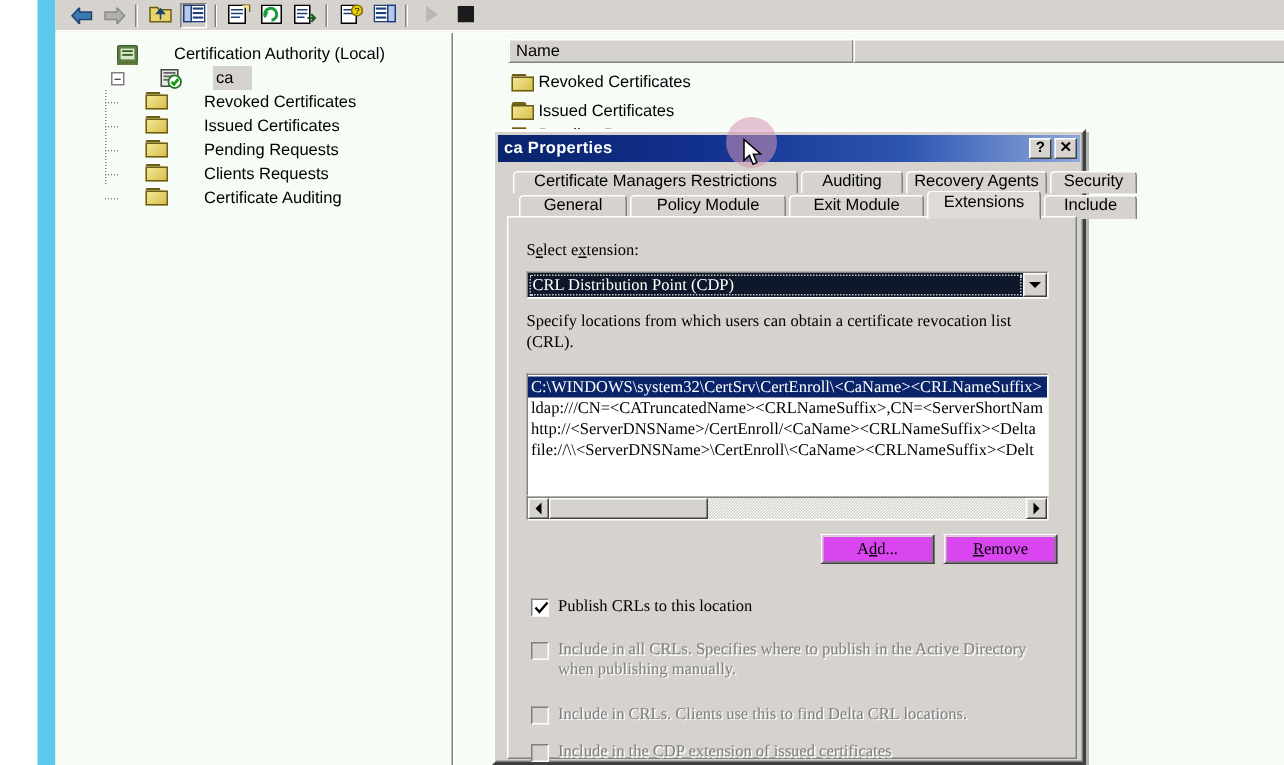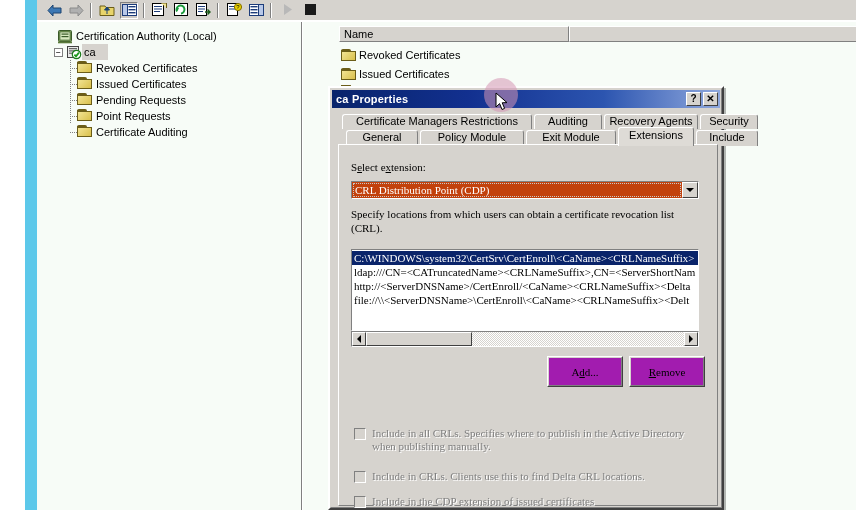--- a/index.html
+++ b/index.html
@@ -28,21 +28,21 @@
   .tbtn.pressed{border:1px solid #808080;border-right-color:#ffffff;border-bottom-color:#ffffff;background:#cfcbc6;}
   .tsep{position:absolute;top:3px;width:1px;height:15px;background:#808080;border-right:1px solid #ffffff;}
 
   .arrow-l, .arrow-r{width:15px;height:11px;position:relative;}
   .arrow-l svg,.arrow-r svg{display:block;}
 
   
   .tree-pane{position:absolute;left:37px;top:22px;width:265px;height:488px;background:#f7fcf7;
      border-right:1px solid #808080;box-sizing:border-box;}
   .tree{padding:6px 0 0 6px;}
-  .trow{display:flex;align-items:center;height:16px;white-space:nowrap;position:relative;}
+  .trow{display:flex;align-items:center;height:16px;white-space:nowrap;position:relative;gap:20px;}
   .trow .lbl{font-size:11px;color:#000;padding-left:3px;line-height:16px;}
   .trow .lbl.sel{background:#d6d3ce;padding-left:2px;padding-right:12px;}
   .ind1{width:14px;display:inline-block;}
   .ind2{width:34px;display:inline-block;}
   .expander{width:9px;height:9px;border:1px solid #808080;background:#fff;
     font-size:8px;line-height:7px;text-align:center;color:#000;margin-right:3px;box-sizing:border-box;
     font-family:"DejaVu Sans Mono",monospace;}
   .dotline{position:absolute;left:27px;top:0;width:1px;height:16px;
     background:repeating-linear-gradient(to bottom,#808080 0 1px,transparent 1px 2px);}
   .dotstub{position:absolute;left:27px;top:8px;width:9px;height:1px;
@@ -93,21 +93,21 @@
 
   .page{position:absolute;left:8px;top:56px;width:380px;height:362px;background:#d6d3ce;
      border:1px solid;border-color:#ffffff #808080 #808080 #ffffff;box-sizing:border-box;font-family:Liberation Serif, serif;}
 
   .lab{position:absolute;font-size:11px;color:#000;}
   .u{text-decoration:underline;}
 
   
   .combo{position:absolute;left:12px;top:36px;width:348px;height:18px;
      border:1px solid;border-color:#808080 #ffffff #ffffff #808080;box-sizing:border-box;background:#ffffff;display:flex;}
-  .combo .val{flex:1;background:#c2410c;color:#ffffff;font-size:11px;line-height:16px;padding-left:3px;
+  .combo .val{flex:1;background:#0f172a;color:#ffffff;font-size:11px;line-height:16px;padding-left:3px;
      outline:1px dotted #c8c8c8;outline-offset:-2px;white-space:nowrap;overflow:hidden;}
   .combo .drop{width:16px;height:16px;background:#d6d3ce;border:1px solid;
      border-color:#ffffff #404040 #404040 #ffffff;box-sizing:border-box;display:flex;align-items:center;justify-content:center;}
   .caret-d{width:0;height:0;border-left:4px solid transparent;border-right:4px solid transparent;border-top:4px solid #000;}
 
   
   .listbox{position:absolute;left:12px;top:104px;width:348px;height:82px;background:#ffffff;
      border:1px solid;border-color:#808080 #ffffff #ffffff #808080;box-sizing:border-box;overflow:hidden;}
   .lb-items{position:relative;padding:1px 0 0 0;}
   .lb-item{height:14px;line-height:14px;font-size:11px;color:#000;white-space:nowrap;padding-left:2px;overflow:hidden;}
@@ -119,21 +119,21 @@
   .sb-track{flex:1;height:14px;background-image:
      linear-gradient(45deg,#ffffff 25%,transparent 25%,transparent 75%,#ffffff 75%),
      linear-gradient(45deg,#ffffff 25%,#d6d3ce 25%,#d6d3ce 75%,#ffffff 75%);
      background-size:2px 2px;background-position:0 0,1px 1px;position:relative;}
   .sb-thumb{position:absolute;left:0;top:0;width:106px;height:14px;background:#d6d3ce;
      border:1px solid;border-color:#ffffff #404040 #404040 #ffffff;box-sizing:border-box;}
   .caret-l{width:0;height:0;border-top:4px solid transparent;border-bottom:4px solid transparent;border-right:4px solid #000;}
   .caret-r{width:0;height:0;border-top:4px solid transparent;border-bottom:4px solid transparent;border-left:4px solid #000;}
 
   
-  .btn{position:absolute;height:31px;background:#a21caf;border:1px solid;
+  .btn{position:absolute;height:20px;background:#d946ef;border:1px solid;
      border-color:#ffffff #404040 #404040 #ffffff;box-sizing:border-box;
      font-size:11px;color:#000;display:flex;align-items:center;justify-content:center;}
   .btn .in{border:1px solid;border-color:#d6d3ce #808080 #808080 #d6d3ce;
      position:absolute;left:0;top:0;right:0;bottom:0;box-sizing:border-box;pointer-events:none;}
 
   
   .cbrow{position:absolute;display:flex;align-items:flex-start;gap:6px;}
   .cb{width:12px;height:12px;background:#ffffff;border:1px solid;
      border-color:#808080 #ffffff #ffffff #808080;box-sizing:border-box;flex:0 0 12px;
      position:relative;margin-top:1px;}
@@ -330,21 +330,21 @@
           </span>
           <span class="lbl">Pending Requests</span>
         </div>
         <div class="trow">
           <span class="dotline"></span>
             <span class="dotstub"></span>
           <span class="ind2"></span>
           <span class="ico">
             <span class="folder"><span class="tab"></span><span class="body"></span></span>
           </span>
-          <span class="lbl">Point Requests</span>
+          <span class="lbl">Clients Requests</span>
         </div>
         <div class="trow">
           <span class="dotstub"></span>
           <span class="ind2"></span>
           <span class="ico">
             <span class="folder"><span class="tab"></span><span class="body"></span></span>
           </span>
           <span class="lbl">Certificate Auditing</span>
         </div>
 
@@ -439,20 +439,28 @@
 
       <div class="btn" style="left:208px;top:211px;width:76px">
         <span class="in"></span>
           <span>A<span class="u">d</span>d...</span>
       </div>
       <div class="btn" style="left:290px;top:211px;width:76px">
         <span class="in"></span>
           <span><span class="u">R</span>emove</span>
       </div>
 
+      <div class="cbrow" style="left:15px;top:253px;width:340px">
+        <span class="cb">
+          <svg class="chk" viewBox="0 0 10 10">
+              <path d="M1 5 L3.6 8 L9 1.6" fill="none" stroke="#000" stroke-width="1.6"></path>
+            </svg>
+        </span>
+        <span class="cbtxt">Publish CRLs to this location</span>
+      </div>
 
       <div class="cbrow" style="left:15px;top:282px;width:345px">
         <span class="cb dis"></span>
         <span class="cbtxt dis">Include in all CRLs. Specifies where to publish in the Active Directory when publishing manually.</span>
       </div>
 
       <div class="cbrow" style="left:15px;top:325px;width:345px">
         <span class="cb dis"></span>
         <span class="cbtxt dis">Include in CRLs. Clients use this to find Delta CRL locations.</span>
       </div>

